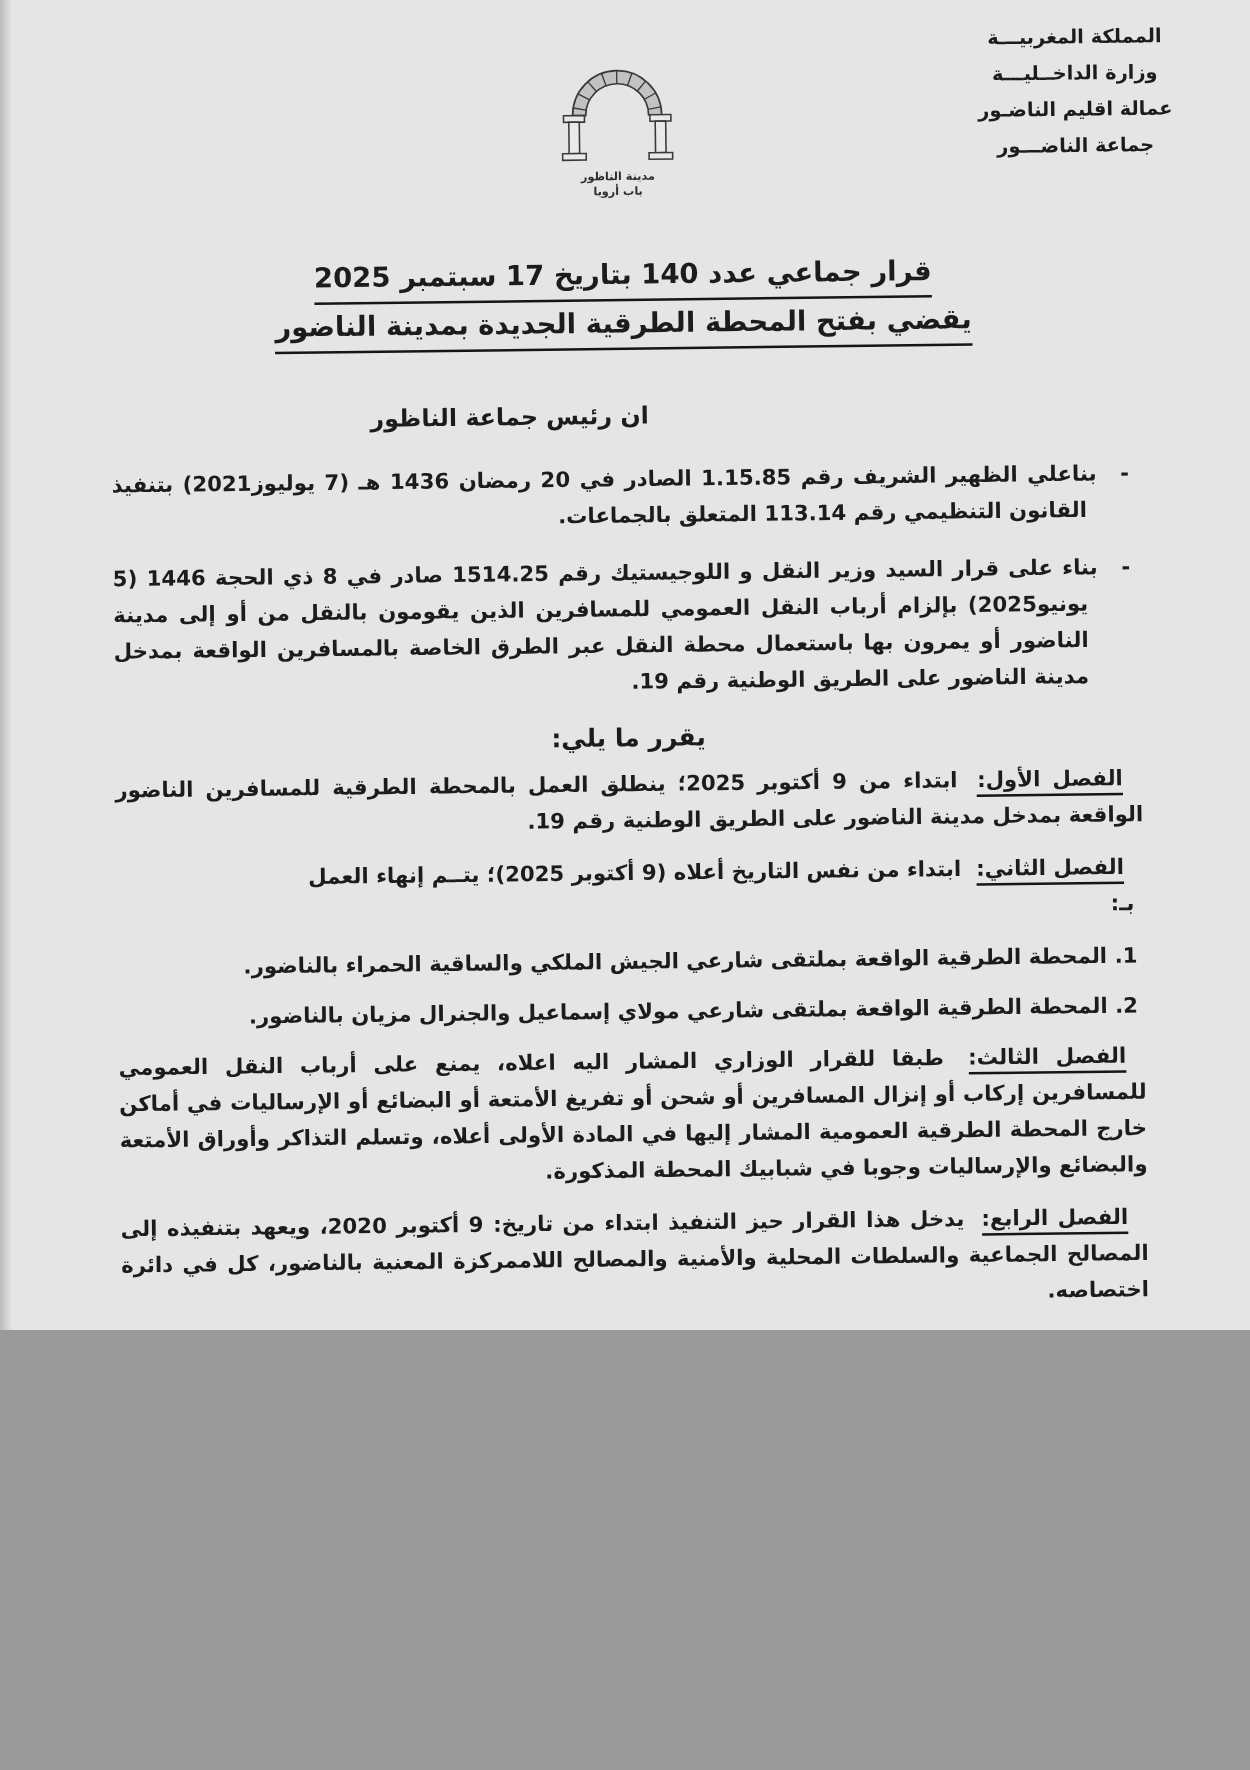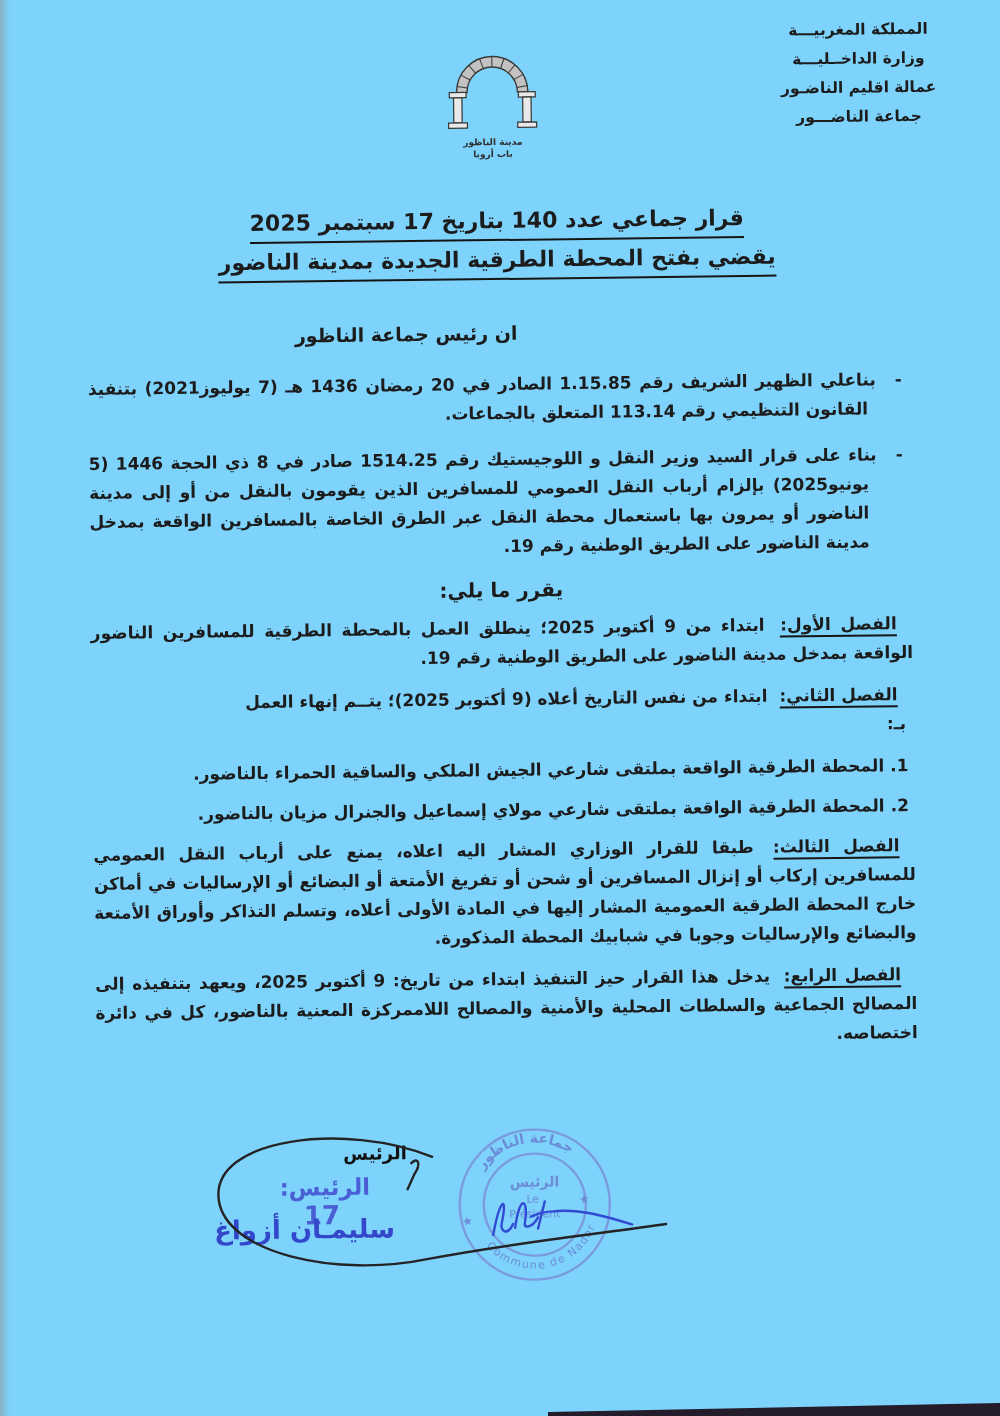--- a/index.html
+++ b/index.html
@@ -1,20 +1,20 @@
 <!DOCTYPE html>
 <html lang="ar" dir="rtl"><head>
 <meta charset="utf-8">
 <style>
   html,body{margin:0;padding:0;background:#9a9a9a;}
   .page{
     position:relative;
-    width:1000px;height:1416px;
+    width:1000px;height:1064px;
     margin:0 auto;
-    background:#7dd3fc;
+    background:#e5e5e5;
     overflow:hidden;
     font-family:"DejaVu Sans","Liberation Sans",sans-serif;
     color:#1c1c1c;
     direction:rtl;
   }
   
   .scan-left-edge{
     position:absolute;left:0;top:0;width:10px;height:100%;
     background:linear-gradient(to right, rgba(150,150,150,.55), rgba(150,150,150,0));
     pointer-events:none;
@@ -162,21 +162,21 @@
         <span class="num">2.</span><span>المحطة الطرقية الواقعة بملتقى شارعي مولاي إسماعيل والجنرال مزيان بالناضور.</span>
       </p>
 
       <p class="article" style="margin-top:10px">
         <span class="article-label">الفصل الثالث:</span>
         <span>طبقا للقرار الوزاري المشار اليه اعلاه، يمنع على أرباب النقل العمومي للمسافرين إركاب أو إنزال المسافرين أو شحن أو تفريغ الأمتعة أو البضائع أو الإرساليات في أماكن خارج المحطة الطرقية العمومية المشار إليها في المادة الأولى أعلاه، وتسلم التذاكر وأوراق الأمتعة والبضائع والإرساليات وجوبا في شبابيك المحطة المذكورة.</span>
       </p>
 
       <p class="article">
         <span class="article-label">الفصل الرابع:</span>
-        <span>يدخل هذا القرار حيز التنفيذ ابتداء من تاريخ: 9 أكتوبر 2025، ويعهد بتنفيذه إلى المصالح الجماعية والسلطات المحلية والأمنية والمصالح اللاممركزة المعنية بالناضور، كل في دائرة اختصاصه.</span>
+        <span>يدخل هذا القرار حيز التنفيذ ابتداء من تاريخ: 9 أكتوبر 2020، ويعهد بتنفيذه إلى المصالح الجماعية والسلطات المحلية والأمنية والمصالح اللاممركزة المعنية بالناضور، كل في دائرة اختصاصه.</span>
       </p>
     </div>
 
     <div class="sig-printed-title">الرئيس</div>
     <div class="sig-stamp-title">الرئيس:</div>
     <div class="sig-tally">17</div>
     <div class="sig-name">سليمـان أزواغ</div>
 
     <svg class="stamp-svg" width="200" height="175" viewBox="-85 -87 200 175">
       <g fill="none" stroke="#7b97dc" stroke-width="2.4">

